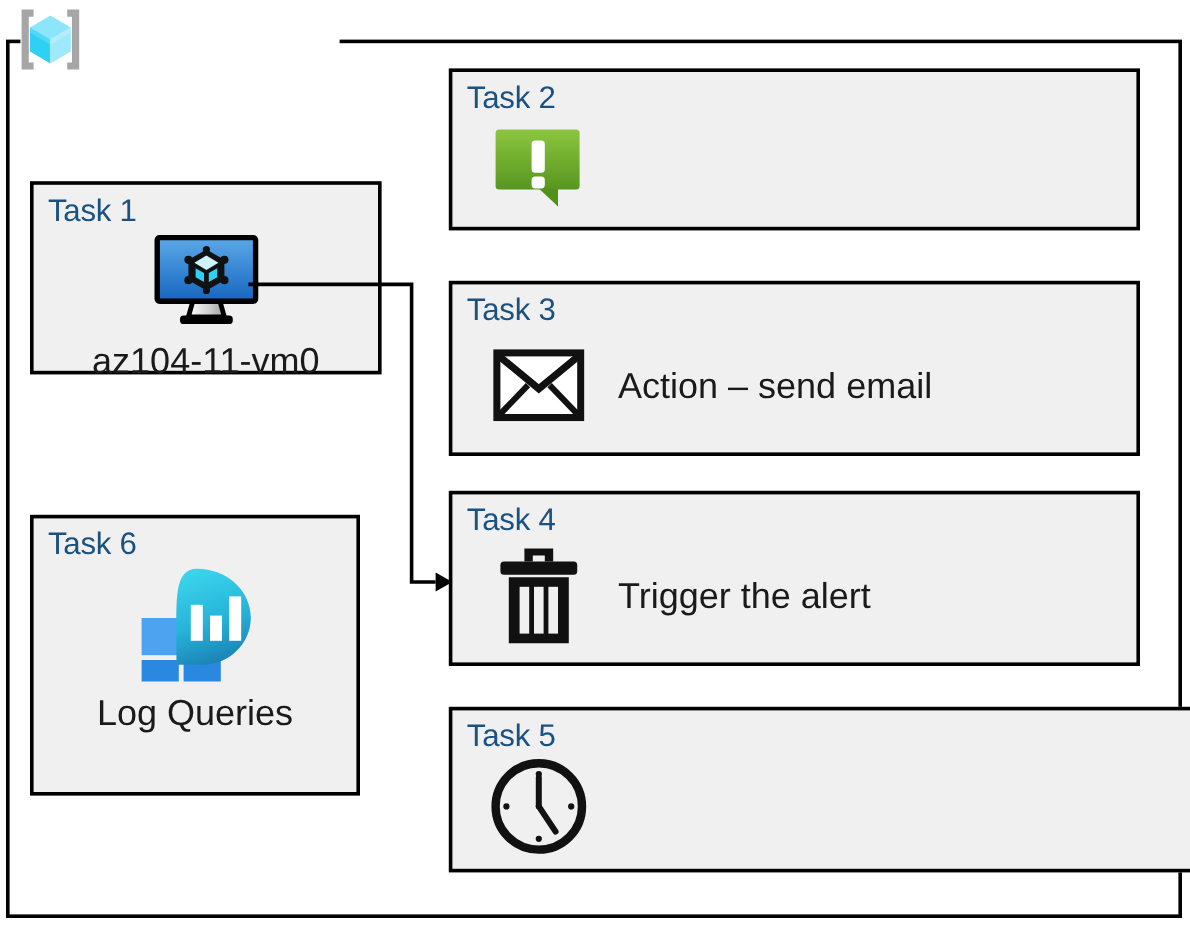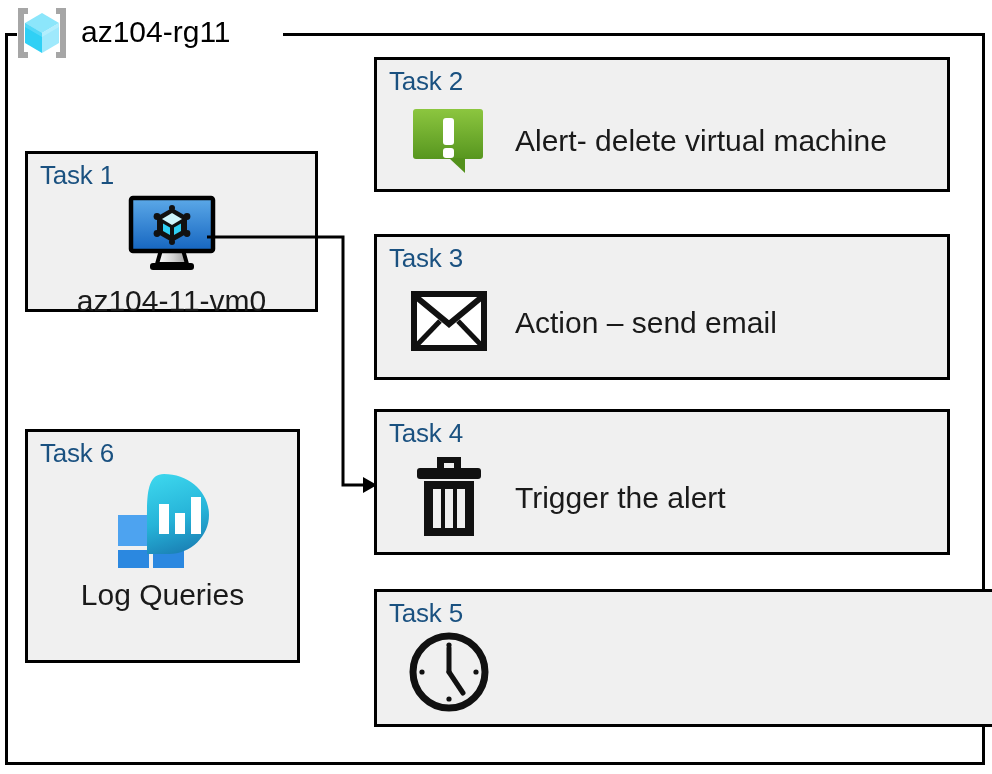--- a/index.html
+++ b/index.html
@@ -154,21 +154,20 @@
       <path d="M30 9 L47 19 L30 29 L13 19 Z" fill="#8ce6fb"></path>
 
       <path d="M13 19 L30 29 L30 49 L13 39 Z" fill="#2fd0f5"></path>
 
       <path d="M47 19 L47 39 L30 49 L30 29 Z" fill="#9fe9fc"></path>
 
       <path d="M30 29 L13 19 L13 23 L30 33 Z" fill="#63dcf8" opacity="0.7"></path>
       <path d="M30 29 L47 19 L47 23 L30 33 Z" fill="#bff2fd" opacity="0.6"></path>
     </svg>
   </span>
-  <span id="rg-title">az104-rg11</span>
 </div>
 
 <div class="task-card card-vertical" style="left:25px; top:151px; width:293px; height:161px;">
   <span class="task-label">Task 1</span>
   <div class="body">
     <div class="icon-slot">
       <span>
         <svg width="90" height="80" viewBox="0 0 90 80">
           <defs>
             <linearGradient id="vmScreen" x1="0" y1="0" x2="0" y2="1">
@@ -247,21 +246,20 @@
               <stop offset="100%" stop-color="#57961f"></stop>
             </linearGradient>
           </defs>
           <rect x="2" y="8" width="70" height="50" rx="3" fill="url(#alertGrad)"></rect>
           <path d="M38 57 L54 57 L54 72 Z" fill="#53911c"></path>
           <rect x="32" y="17" width="11" height="27" rx="3" fill="#ffffff"></rect>
           <rect x="32" y="47" width="11" height="10" rx="3" fill="#ffffff"></rect>
         </svg>
       </span>
     </div>
-    <span class="task-text">Alert- delete virtual machine</span>
   </div>
 </div>
 
 <div class="task-card card-horizontal" style="left:374px; top:234px; width:576px; height:146px;">
   <span class="task-label">Task 3</span>
   <div class="body">
     <div class="icon-slot">
       <span>
         <svg width="76" height="60" viewBox="0 0 76 60">
           <rect x="3" y="3" width="70" height="54" fill="#ffffff" stroke="#111" stroke-width="6"></rect>

